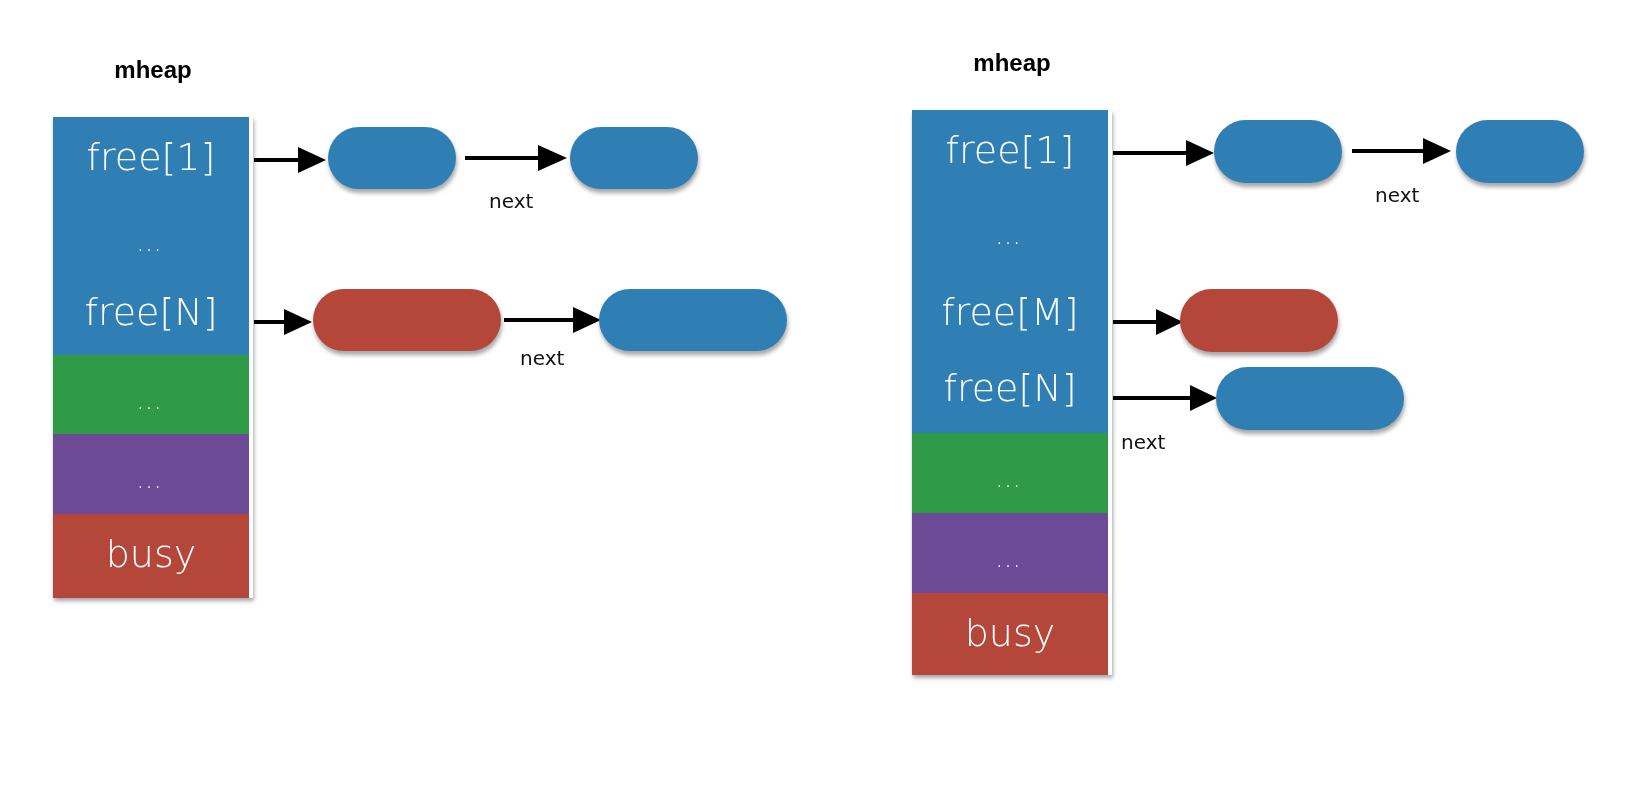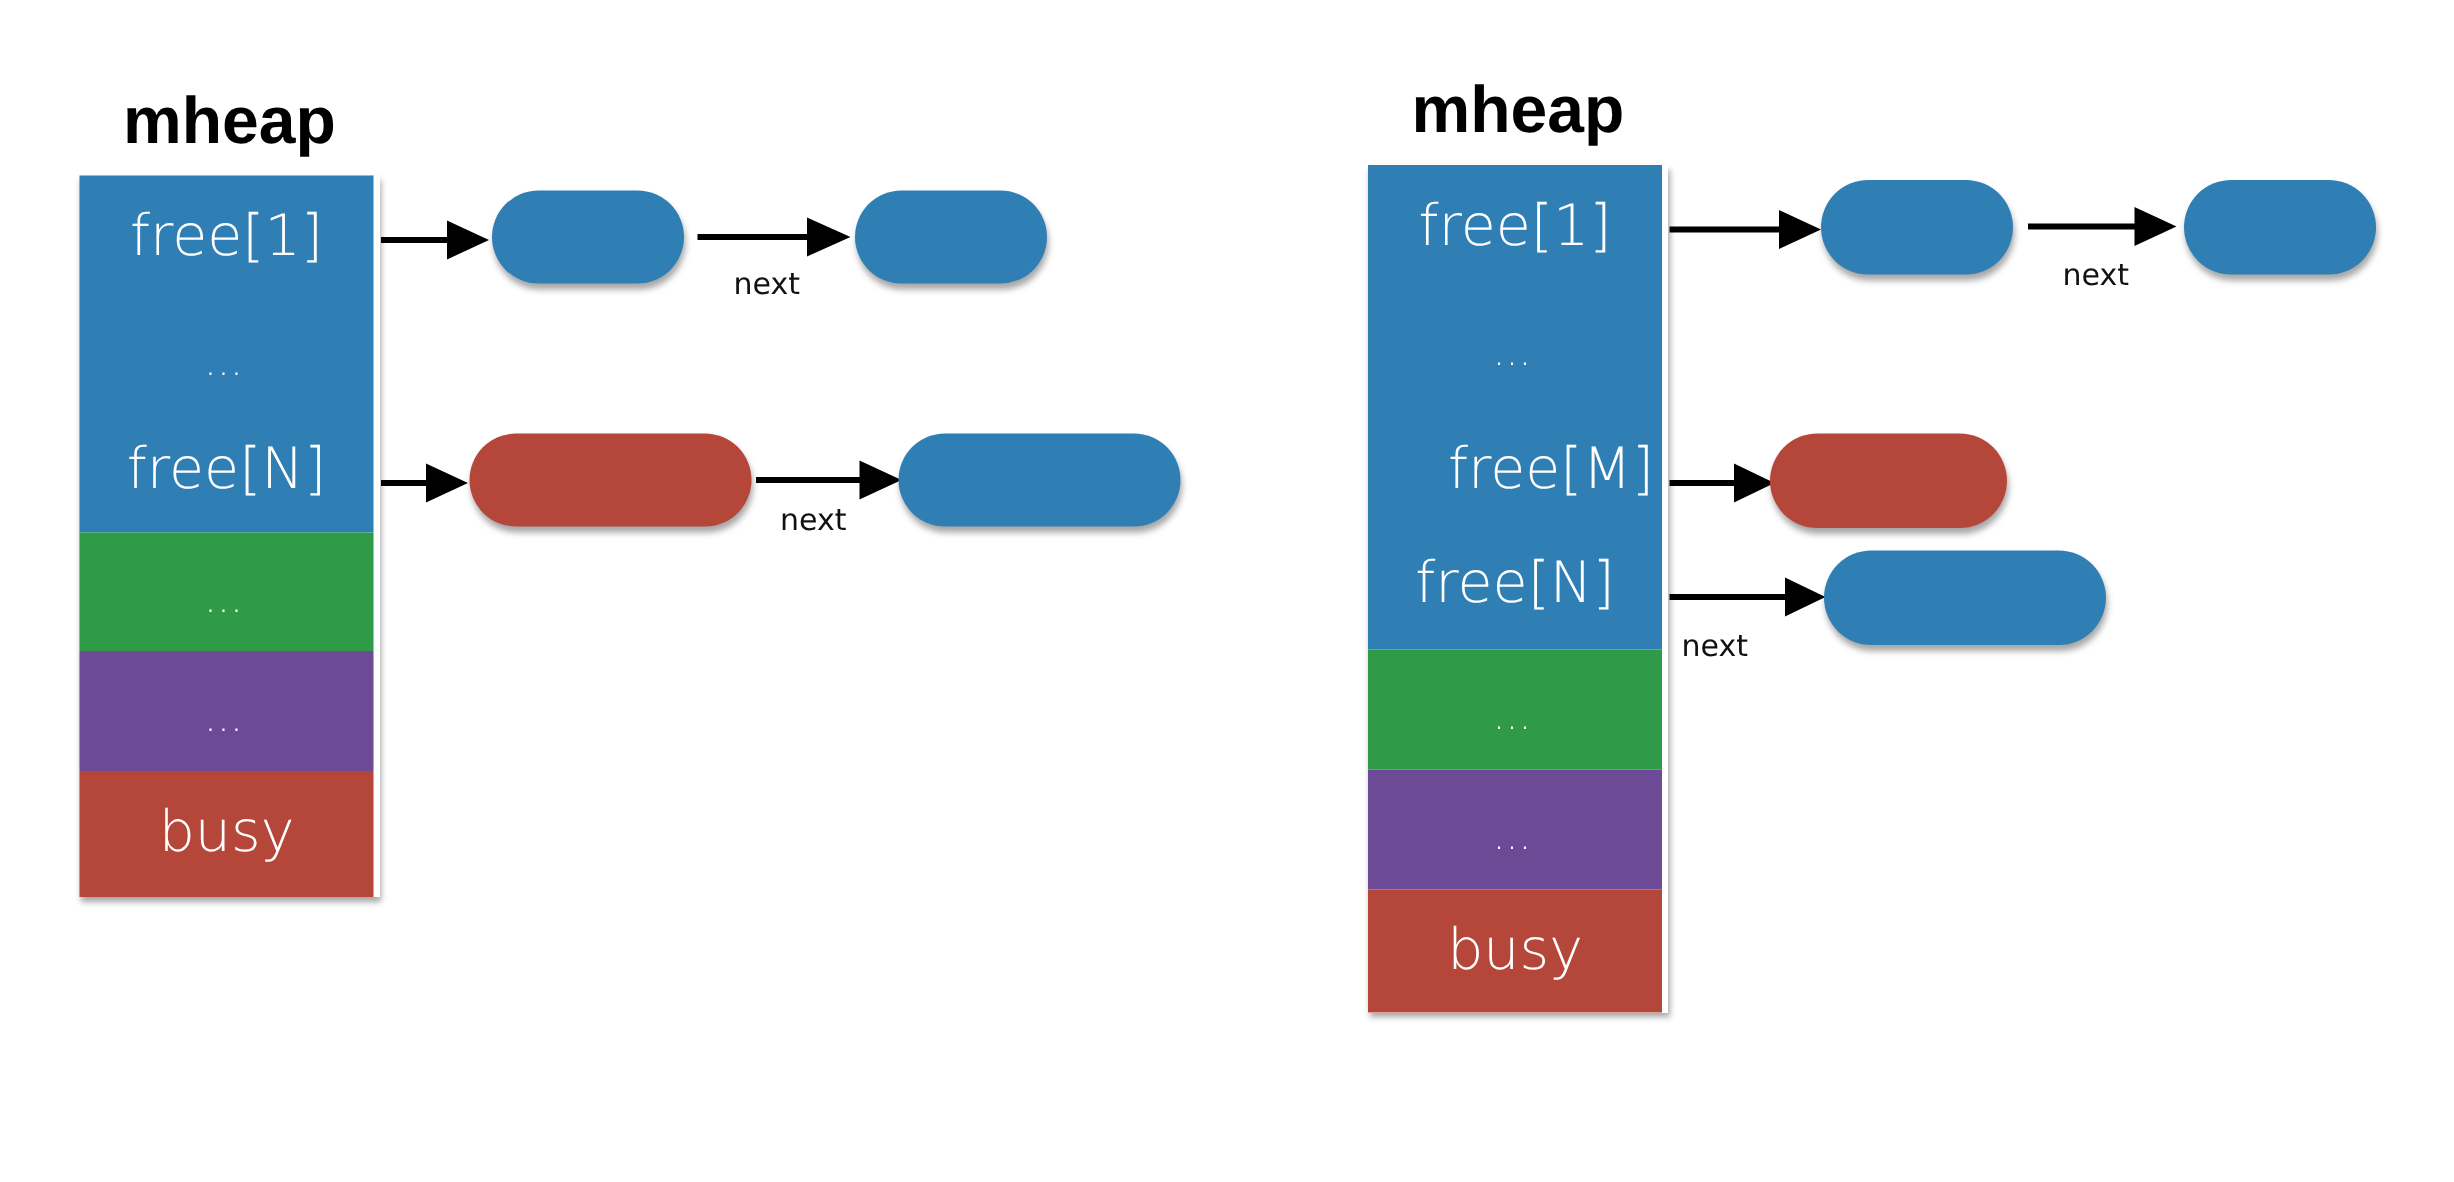--- a/index.html
+++ b/index.html
@@ -1,25 +1,25 @@
 <!DOCTYPE html>
 <html><head>
 <meta charset="utf-8">
 <style>
   html, body { margin: 0; padding: 0; background: #ffffff; }
   body { width: 1636px; height: 788px; position: relative; overflow: hidden;
          font-family: "Liberation Sans", sans-serif; }
-  .title { position: absolute; font-weight: bold; font-size: 44px; color: #000; text-align: center; width: 200px; }
+  .title { position: absolute; font-weight: bold; font-size: 24px; color: #000; text-align: center; width: 200px; }
   .stack { position: absolute; width: 200px; box-shadow: 1px 3px 4px rgba(0,0,0,0.35); }
   .seg { position: absolute; left: 0; width: 196px; color: #ffffff; font-family: "DejaVu Sans", sans-serif;
          font-weight: 200; text-align: center; }
   .seg .lbl { position: absolute; left: 0; width: 100%; text-align: center; font-size: 38px; }
   .seg .dots { position: absolute; left: 0; width: 100%; text-align: center; font-size: 26px; letter-spacing: 4px; }
   .pill { position: absolute; border-radius: 32px; box-shadow: 1px 4px 4px rgba(0,0,0,0.35); }
-  .next { position: absolute; font-family: "DejaVu Sans", sans-serif; font-size: 20px; color: #111; }
+  .next { position: absolute; font-family: "DejaVu Sans", sans-serif; font-size: 20px; color: #111; margin-top: 12px; }
   svg.arrows { position: absolute; left: 0; top: 0; }
 </style>
 </head>
 <body>
 
 <svg class="arrows" width="1636" height="788">
   <defs>
     <marker id="ah" markerWidth="8" markerHeight="8" refX="7" refY="4" orient="auto" markerUnits="userSpaceOnUse" viewBox="0 0 8 8">
       <path d="M0,0 L8,4 L0,8 z" fill="#000"></path>
     </marker>
@@ -89,21 +89,21 @@
   <div class="next" style="left:520px; top:334px;">next</div>
 </div>
 
 <div>
   <div class="title" style="left:912px; top:49px;">mheap</div>
 
   <div class="stack" style="left:912px; top:110px; height:565px;">
     <div class="seg" style="top:0; height:323px; background:#2f7fb5;">
       <span class="lbl" style="top:18px;">free[1]</span>
       <span class="dots" style="top:110px;">…</span>
-      <span class="lbl" style="top:180px;margin-left:24px;">free[M]</span>
+      <span class="lbl" style="top:180px;">free[M]</span>
       <span class="lbl" style="top:256px;">free[N]</span>
     </div>
     <div class="seg" style="top:323px; height:80px; background:#2f9a48;">
       <span class="dots" style="top:30px;">…</span>
     </div>
     <div class="seg" style="top:403px; height:80px; background:#6c4a96;">
       <span class="dots" style="top:30px;">…</span>
     </div>
     <div class="seg" style="top:483px; height:82px; background:#b5473a;">
       <span class="lbl" style="top:18px;">busy</span>

